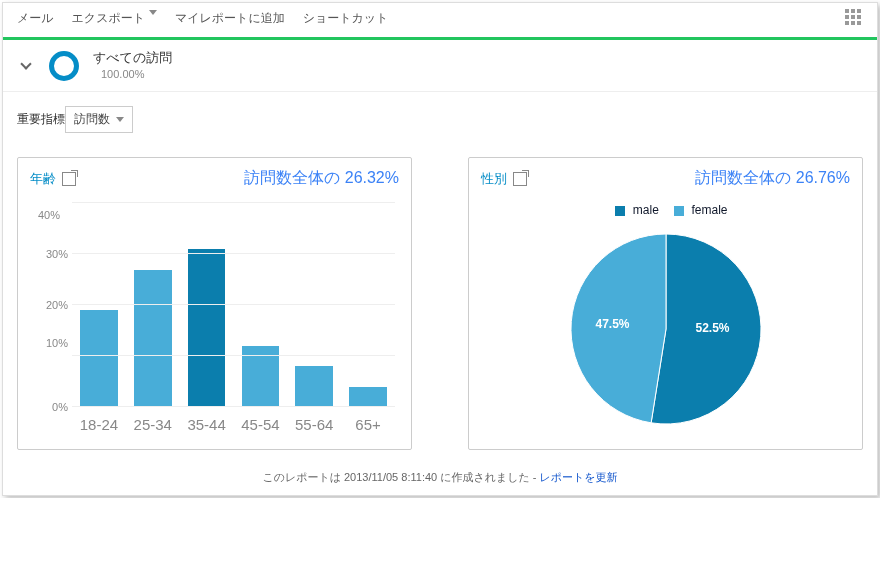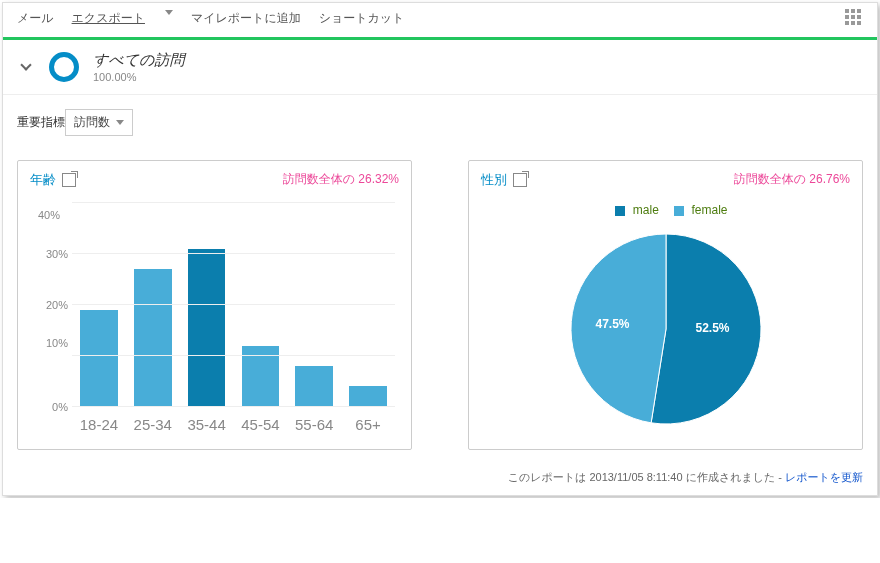--- a/index.html
+++ b/index.html
@@ -32,21 +32,21 @@
     font-size: 12px;
     border-bottom: 3px solid #22c55e;
   }
   .toolbar .spacer { flex: 1; }
   .grid-icon {
     width: 18px; height: 18px;
     display: grid; grid-template-columns: repeat(3,4px); grid-template-rows: repeat(3,4px);
     gap: 2px;
   }
   .grid-icon span { background: #999; width:4px; height:4px; }
-  .export { display:flex; align-items:flex-start; gap:20px;text-decoration:underline; }
+  .export { display:flex; align-items:flex-start; gap:4px; }
   .caret-down {
     width: 0; height: 0;
     border-left: 4px solid transparent;
     border-right: 4px solid transparent;
     border-top: 5px solid #888;
   }
   .segment-row {
     display: flex; align-items: center; gap: 14px;
     padding: 10px 14px;
     border-bottom: 1px solid #eee;
@@ -61,22 +61,22 @@
     border-bottom: 2px solid #666;
     transform: rotate(45deg);
     margin-top:-3px;
   }
   .ring {
     width: 30px; height: 30px;
     border: 5px solid #058dc7;
     border-radius: 50%;
   }
   .seg-text { line-height: 1.3; }
-  .seg-name { font-size: 15px; color: #333; font-style: italic; }
-  .seg-pct { font-size: 11px; color: #888; }
+  .seg-name { font-size: 13px; color: #333; }
+  .seg-pct { font-size: 11px; color: #888; margin-left: 8px; }
 
   .metric-row {
     padding: 14px;
     display:flex; align-items:center; 
   }
   .metric-label { font-size: 12px; color:#333; }
   .select {
     display:inline-flex; align-items:center; gap:6px;
     border: 1px solid #ccc;
     padding: 4px 8px;
@@ -104,44 +104,44 @@
     width:14px; height:14px;
     border:1.5px solid #888;
     position:relative;
     margin-left:6px;
   }
   .ext-icon::after {
     content:"";
     position:absolute; right:-3px; top:-3px;
     width:6px; height:6px; border-top:1.5px solid #888; border-right:1.5px solid #888;
   }
-  .panel-right { margin-left:auto; color:#ec4899; font-size:12px; }
+  .panel-right { margin-left:auto; color:#3b82f6; font-size:16px; }
 
   
   .bar-chart { position:relative; height: 230px; padding-left: 42px; padding-bottom: 26px; }
   .y-axis { position:absolute; left:0; top:0; bottom:26px; width:42px; }
   .y-tick { position:absolute; right:4px; transform:translateY(50%); font-size:11px; color:#888; text-align:right; width:38px;}
   .grid-line { position:absolute; left:42px; right:4px; height:0; border-top:1px solid #eee; }
   .bars { position:absolute; left:42px; right:4px; bottom:26px; top:0; display:flex; align-items:flex-end; }
   .bar-col { flex:1; display:flex; flex-direction:column; align-items:center; }
   .bar { width: 70%; background:#48add8; }
   .bar.dark { background:#0b7ead; }
   .x-labels { position:absolute; left:42px; right:4px; bottom:0; display:flex; }
   .x-labels div { flex:1; text-align:center; font-size:15px; color:#888; }
 
   
-  .legend { text-align:center; margin: 4px 0 6px 0; font-size:12px; color:#4d7c0f; }
+  .legend { text-align:center; margin: 4px 0 6px 0; font-size:12px; color:#0f172a; }
   .legend .swatch { display:inline-block; width:10px; height:10px; margin: 0 4px 0 12px; vertical-align:middle;}
   .pie-wrap { display:flex; justify-content:center; padding: 6px 0; }
   .pie { position:relative; width:200px; height:200px; }
   .pie svg { width:200px; height:200px; }
   .slice-label { position:absolute; color:#fff; font-size:12px; font-weight:bold; }
 
   .footer {
-    text-align:right;
+    text-align:center;
     font-size:11px;
     color:#666;
     padding: 6px 14px 10px 14px;
   }
   .footer a { color:#1155cc; text-decoration:none; }
 </style>
 </head>
 <body>
 
 <div class="page">

